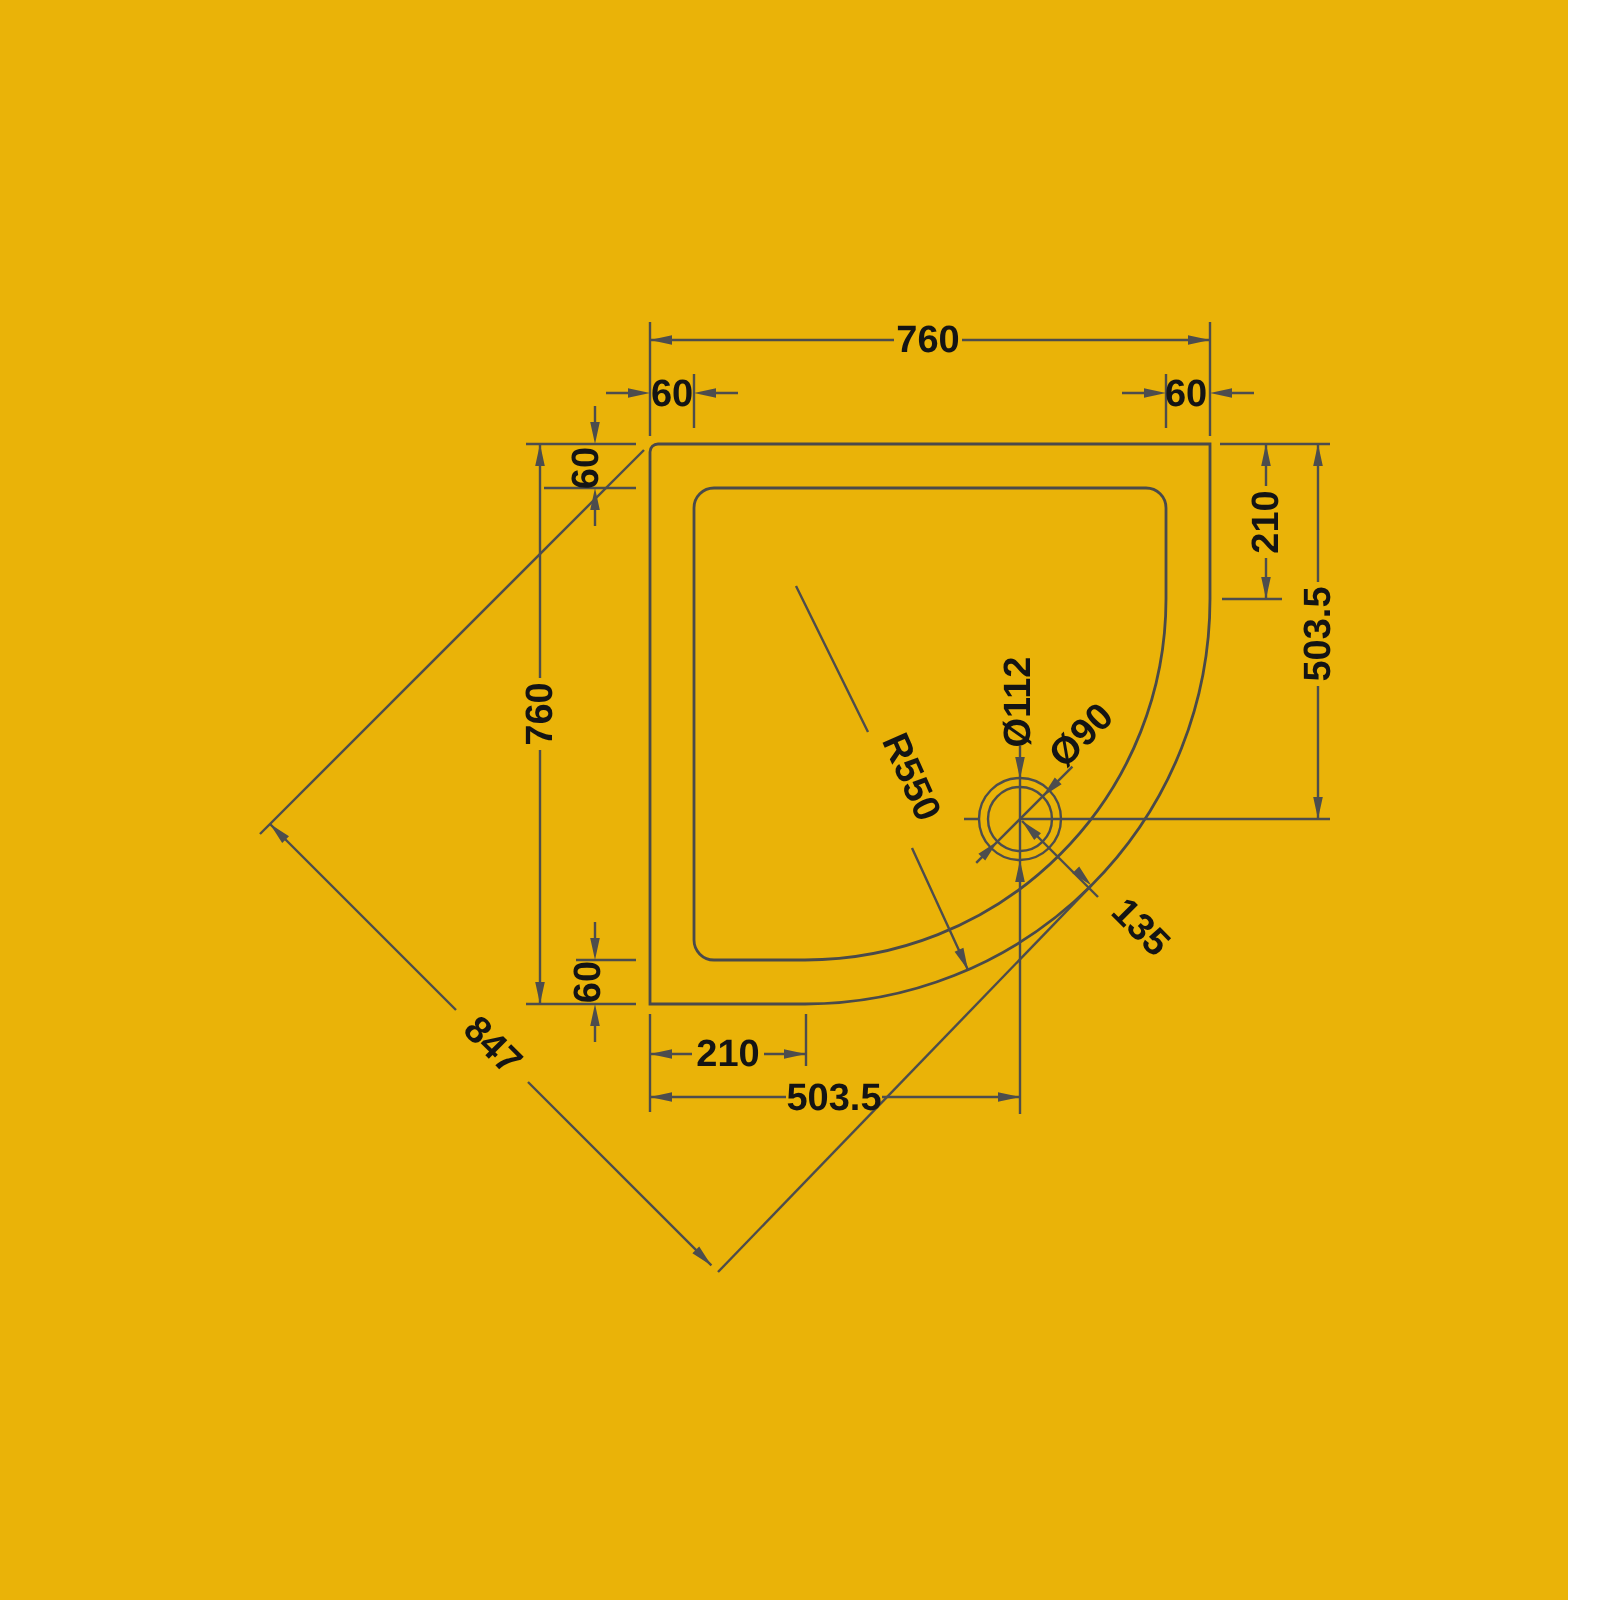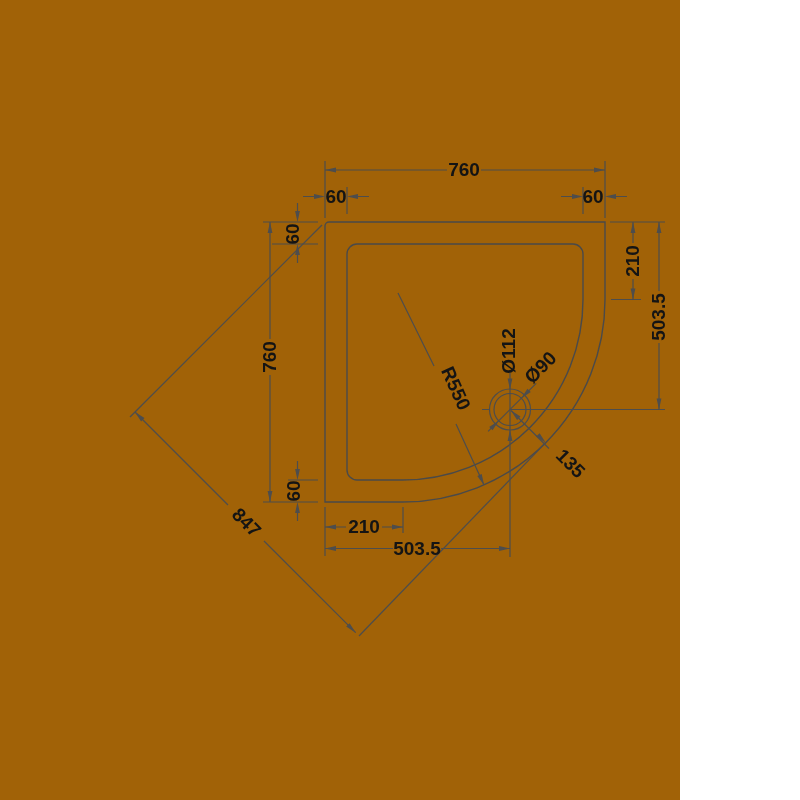--- a/index.html
+++ b/index.html
@@ -1,16 +1,16 @@
 <!DOCTYPE html>
 <html><head>
 <meta charset="utf-8">
 <style>
   html,body{margin:0;padding:0;background:#ffffff;}
-  .canvas{position:relative;width:680px;height:800px;background:#a16207;overflow:hidden;
+  .canvas{position:relative;width:784px;height:800px;background:#eab308;overflow:hidden;
           font-family:"Liberation Sans", sans-serif;}
   .ln{stroke:#4d4d4d;stroke-width:1.2;fill:none;}
   .outline{stroke:#4a4a4a;stroke-width:1.4;fill:none;}
   .ar{fill:#4d4d4d;stroke:none;}
   .tx{fill:#141414;font-family:"Liberation Sans", sans-serif;font-size:19px;font-weight:bold;
       text-anchor:middle;}
 </style>
 </head>
 <body>
 

